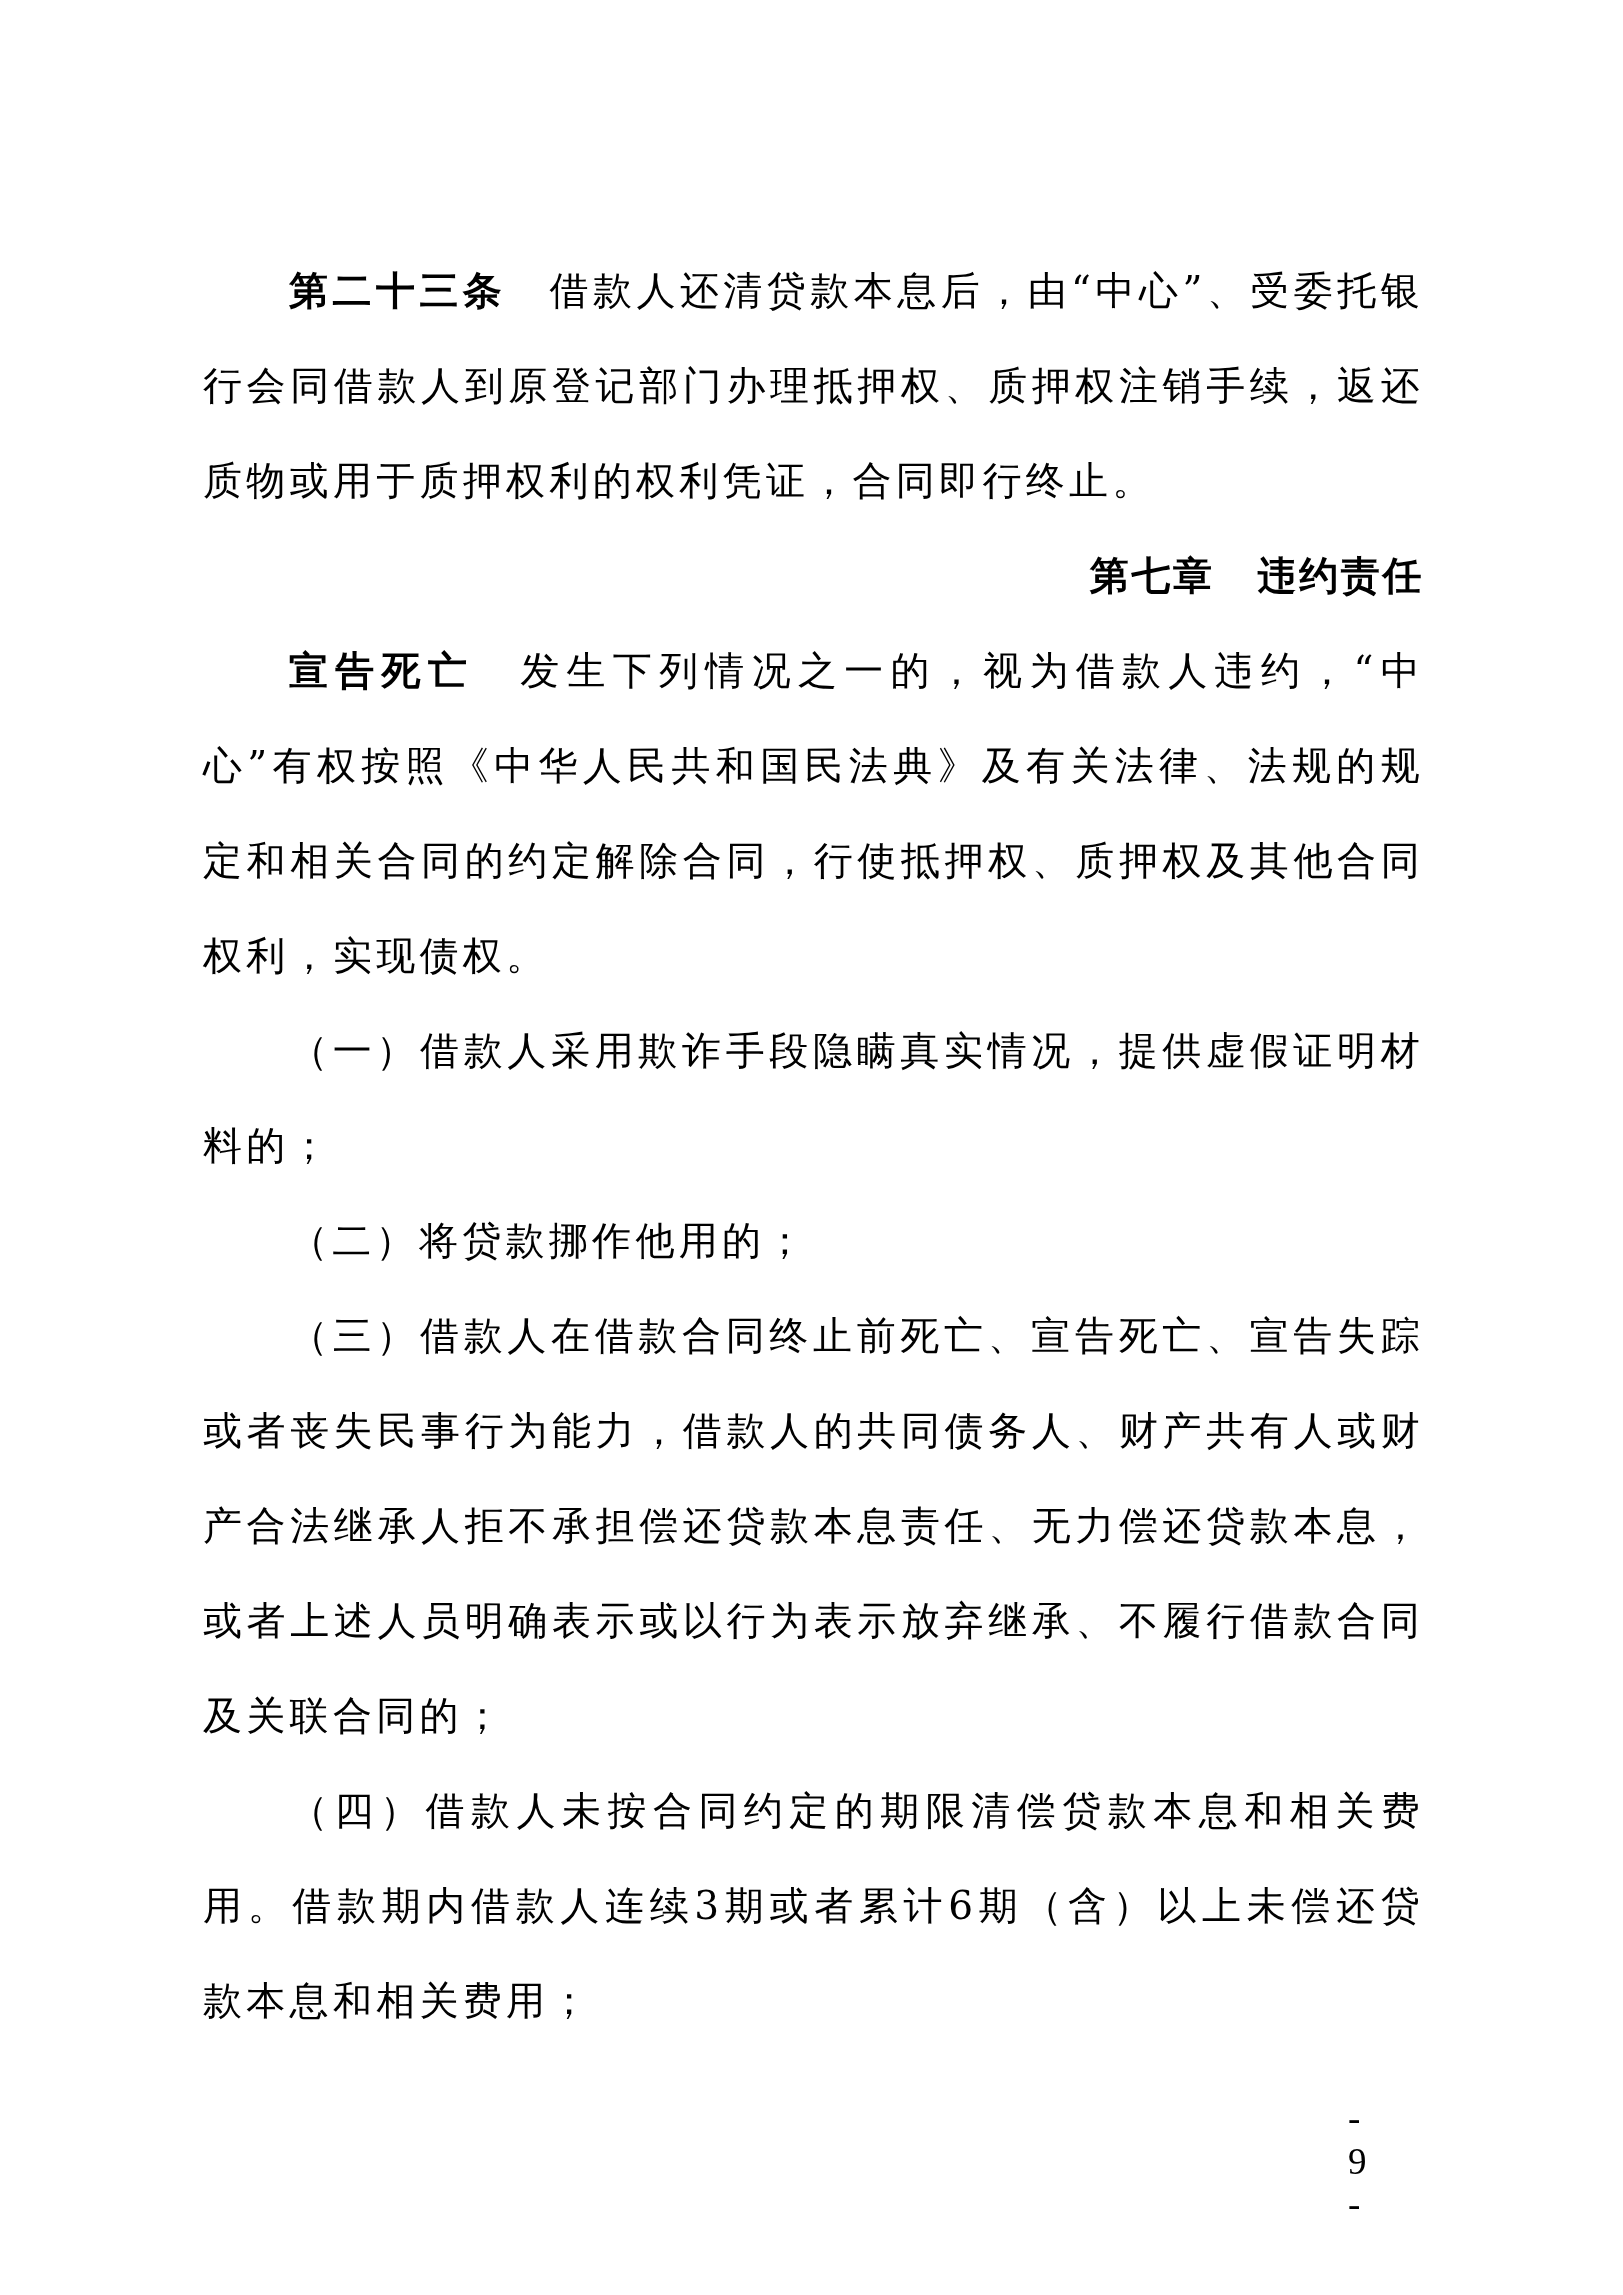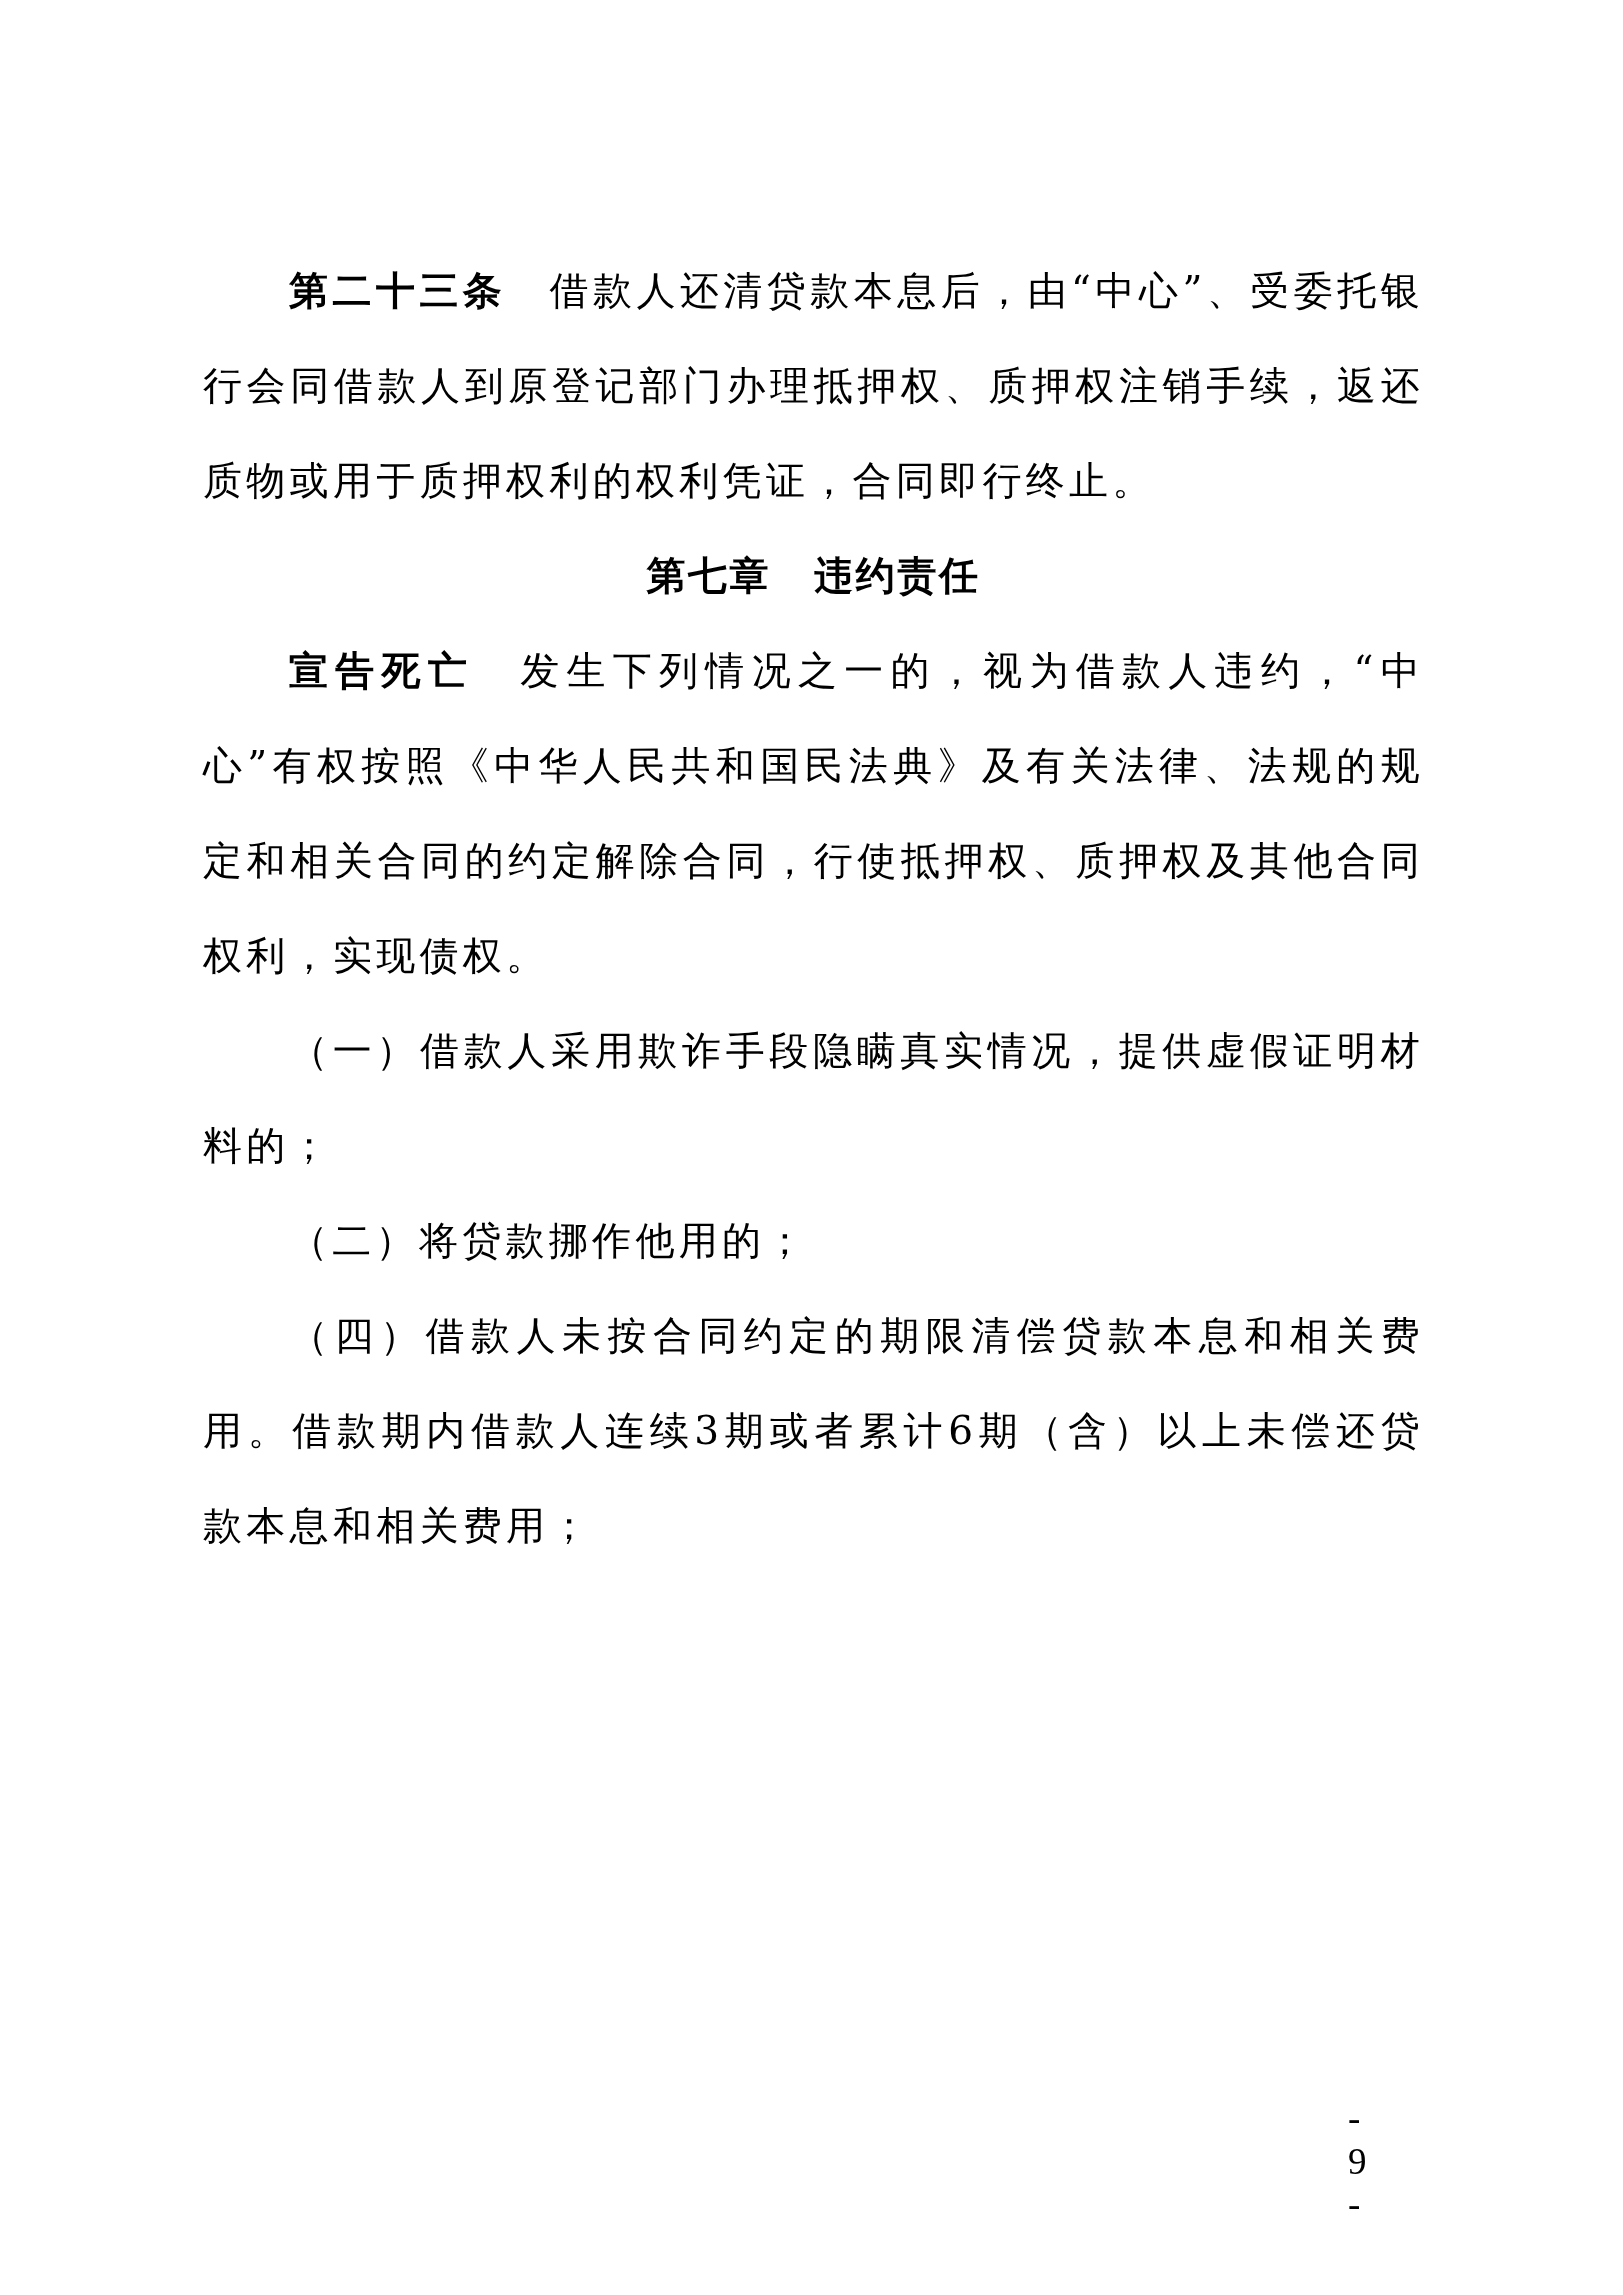--- a/index.html
+++ b/index.html
@@ -11,21 +11,21 @@
     position: absolute; left: 203px; top: 243px; width: 1221px;
     font-family: "DejaVu Serif", "Liberation Serif", serif;
     font-size: 39px; line-height: 95px; color: #000;
     letter-spacing: 4.3px;
     text-align: justify;
   }
   .para { margin: 0; text-indent: 86px; text-align: justify; text-align-last: left; }
   .article-label { font-family: "DejaVu Sans", "Liberation Sans", sans-serif; font-weight: bold; }
   .gap { display: inline-block; width: 43px; }
   .chapter-heading {
-    margin: 0; text-align: center; text-indent: 0;
+    margin: 0; text-align: right; text-indent: 0;
     font-family: "DejaVu Sans", "Liberation Sans", sans-serif; font-weight: bold;
     letter-spacing: 2.6px;
   }
   .page-number {
     position: absolute; left: 1348px; top: 2097px;
     font-family: "Liberation Serif", "DejaVu Serif", serif;
     font-size: 37px; color: #000; letter-spacing: 1.3px;
   }
 </style>
 </head>
@@ -35,19 +35,20 @@
   <div class="body-text">
 
     <p class="para"><span class="article-label">第二十三条</span><span class="gap"></span><span>借款人还清贷款本息后，由“中心”、受委托银行会同借款人到原登记部门办理抵押权、质押权注销手续，返还质物或用于质押权利的权利凭证，合同即行终止。</span></p>
 
     <p class="chapter-heading"><span>第七章</span><span class="gap"></span><span>违约责任</span></p>
 
     <p class="para"><span class="article-label">宣告死亡</span><span class="gap"></span><span>发生下列情况之一的，视为借款人违约，“中心”有权按照《中华人民共和国民法典》及有关法律、法规的规定和相关合同的约定解除合同，行使抵押权、质押权及其他合同权利，实现债权。</span></p>
 
     <p class="para">（一）借款人采用欺诈手段隐瞒真实情况，提供虚假证明材料的；</p>
     <p class="para">（二）将贷款挪作他用的；</p>
+    <p class="para">（三）借款人在借款合同终止前死亡、宣告死亡、宣告失踪或者丧失民事行为能力，借款人的共同债务人、财产共有人或财产合法继承人拒不承担偿还贷款本息责任、无力偿还贷款本息，或者上述人员明确表示或以行为表示放弃继承、不履行借款合同及关联合同的；</p>
     <p class="para">（四）借款人未按合同约定的期限清偿贷款本息和相关费用。借款期内借款人连续3期或者累计6期（含）以上未偿还贷款本息和相关费用；</p>
 
   </div>
 
   <div class="page-number">- 9 -</div>
 </div>
 
 
 </body></html>

